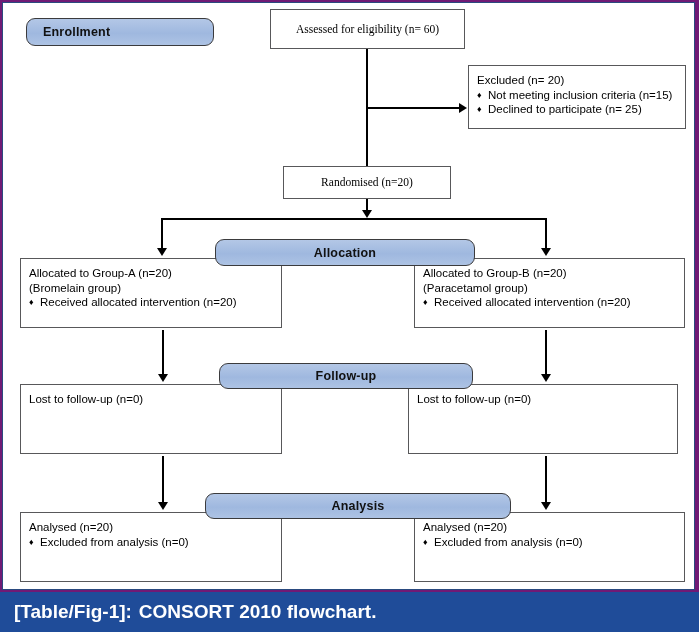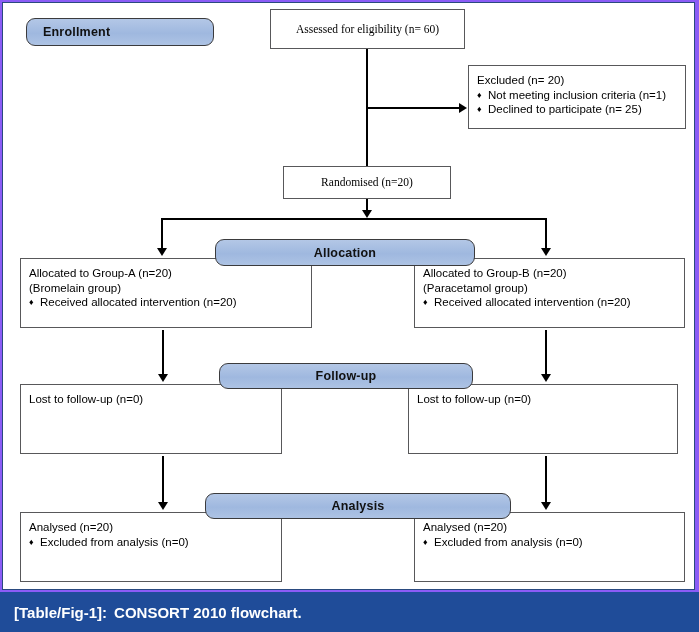--- a/index.html
+++ b/index.html
@@ -2,21 +2,21 @@
 <html><head>
 <meta charset="utf-8">
 <style>
   html,body{margin:0;padding:0;background:#ffffff;}
   body{font-family:"Liberation Sans","DejaVu Sans",sans-serif;}
 
   #figure{
     position:relative;
     width:699px;
     height:632px;
-    background:#8b5cf6;
+    background:#701a75;
     overflow:hidden;
   }
 
   
   #frame{
     position:absolute;
     left:2px; top:2px;
     width:693px; height:588px;
     border:1.5px solid #2a4a7f;
     box-sizing:border-box;
@@ -99,21 +99,21 @@
   #caption{
     position:absolute;
     left:0; top:592px;
     width:699px; height:40px;
     background:#1f4c99;
     color:#ffffff;
     display:flex;
     align-items:center;
     padding-left:14px;
     box-sizing:border-box;
-    font-size:15px;
+    font-size:19px;
   }
   #caption .tag{font-weight:bold;margin-right:7px;}
   #caption .txt{font-weight:bold;}
 </style>
 </head>
 <body>
 
 <div id="figure">
 
   <div id="frame"></div>
@@ -138,38 +138,38 @@
     <span class="line">Assessed for eligibility (n= 60)</span>
   </div>
 
   <div class="vline" style="left:366px;top:49px;height:117px;"></div>
 
   <div class="hline" style="left:366px;top:107px;width:94px;"></div>
   <div class="arrow-right" style="left:459px;top:103px;"></div>
 
   <div class="box" style="left:468px;top:65px;width:218px;height:64px;">
     <div class="line">Excluded (n= 20)</div>
-    <div class="bullet">Not meeting inclusion criteria (n=1)</div>
+    <div class="bullet">Not meeting inclusion criteria (n=15)</div>
     <div class="bullet">Declined to participate (n= 25)</div>
   </div>
 
   <div class="box center" style="left:283px;top:166px;width:168px;height:33px;font-family:Liberation Serif, serif;">
     <span class="line">Randomised (n=20)</span>
   </div>
 
   <div class="vline" style="left:366px;top:199px;height:13px;"></div>
   <div class="arrow-down" style="left:362px;top:210px;"></div>
 
   <div class="hline" style="left:161px;top:218px;width:385px;"></div>
   <div class="vline" style="left:161px;top:218px;height:32px;"></div>
   <div class="arrow-down" style="left:157px;top:248px;"></div>
   <div class="vline" style="left:545px;top:218px;height:32px;"></div>
   <div class="arrow-down" style="left:541px;top:248px;"></div>
 
-  <div class="box" style="left:20px;top:258px;width:292px;height:70px;">
+  <div class="box" style="left:20px;top:258px;width:262px;height:70px;">
     <div class="line">Allocated to Group-A (n=20)</div>
     <div class="line">(Bromelain group)</div>
     <div class="bullet">Received allocated intervention (n=20)</div>
   </div>
 
   <div class="box" style="left:414px;top:258px;width:271px;height:70px;">
     <div class="line">Allocated to Group-B (n=20)</div>
     <div class="line">(Paracetamol group)</div>
     <div class="bullet">Received allocated intervention (n=20)</div>
   </div>

